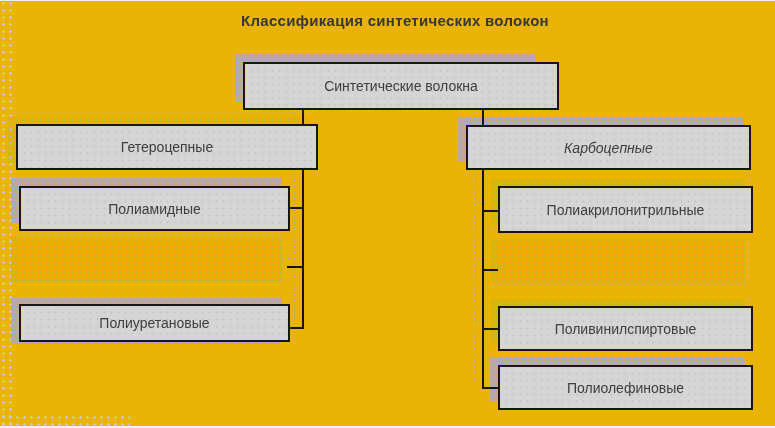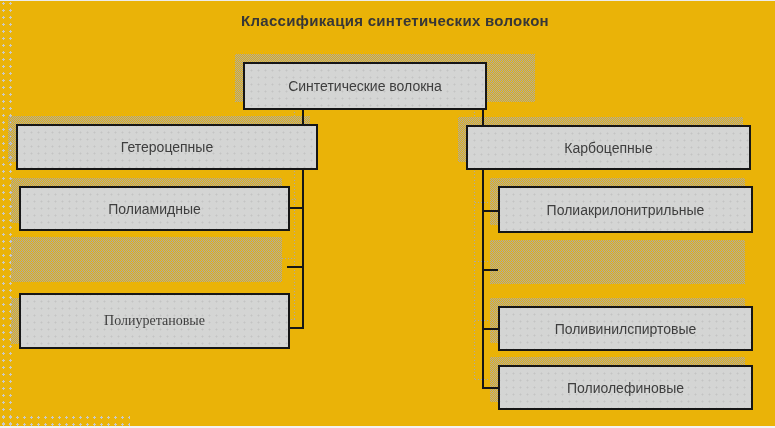--- a/index.html
+++ b/index.html
@@ -114,35 +114,35 @@
   <div class="vline" style="left:302px;top:170px;height:159px;"></div>
   <div class="hline" style="left:288px;top:207px;width:16px;"></div>
   <div class="hline" style="left:287px;top:266px;width:17px;"></div>
   <div class="hline" style="left:287px;top:327px;width:17px;"></div>
   <div class="vline" style="left:482px;top:170px;height:219px;"></div>
   <div class="hline" style="left:483px;top:210px;width:15px;"></div>
   <div class="hline" style="left:483px;top:269px;width:15px;"></div>
   <div class="hline" style="left:483px;top:328px;width:15px;"></div>
   <div class="hline" style="left:483px;top:387px;width:15px;"></div>
 
-  <div class="node" style="left:243px;top:62px;width:244px;height:48px;">
+  <div class="node" style="left:243px;top:62px;width:316px;height:48px;">
     <span>Синтетические волокна</span>
   </div>
 
   <div class="node" style="left:16px;top:124px;width:302px;height:46px;">
     <span>Гетероцепные</span>
   </div>
   <div class="node" style="left:19px;top:186px;width:271px;height:45px;">
     <span>Полиамидные</span>
   </div>
-  <div class="node" style="left:19px;top:293px;width:271px;height:56px;font-family:Liberation Serif, serif;">
+  <div class="node" style="left:19px;top:304px;width:271px;height:38px;">
     <span>Полиуретановые</span>
   </div>
 
-  <div class="node" style="left:466px;top:125px;width:285px;height:45px;">
+  <div class="node" style="left:466px;top:125px;width:285px;height:45px;font-style:italic;">
     <span>Карбоцепные</span>
   </div>
   <div class="node" style="left:498px;top:186px;width:255px;height:47px;">
     <span>Полиакрилонитрильные</span>
   </div>
   <div class="node" style="left:498px;top:365px;width:255px;height:45px;">
     <span>Полиолефиновые</span>
   </div>
   <div class="node" style="left:498px;top:306px;width:255px;height:45px;">
     <span>Поливинилспиртовые</span>

